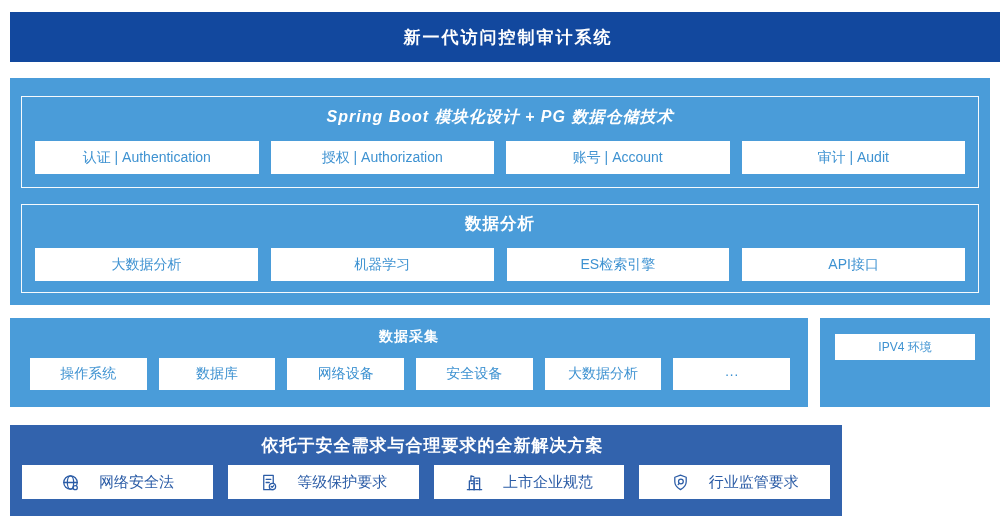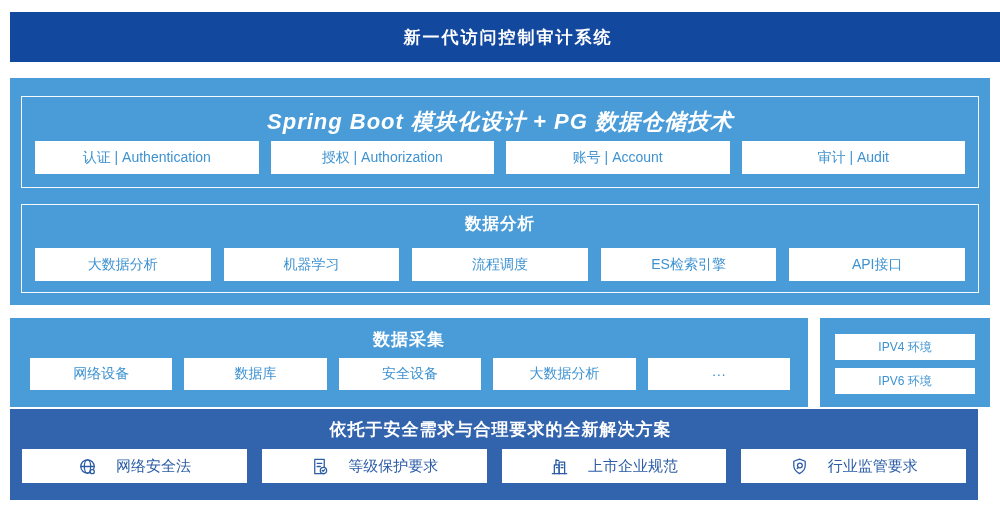--- a/index.html
+++ b/index.html
@@ -18,43 +18,43 @@
   .banner{position:absolute;left:10px;top:12px;width:996px;height:50px;
     background:var(--dark-blue);display:flex;align-items:center;justify-content:center;}
   .banner span{color:#fff;font-size:17px;font-weight:bold;letter-spacing:2px;}
 
   
   .platform{position:absolute;left:10px;top:78px;width:980px;height:227px;background:var(--light-blue);}
   .bordered{position:absolute;left:11px;width:958px;border:1.5px solid rgba(255,255,255,.95);}
   .sec1{top:18px;height:92px;}
   .sec2{top:126px;height:89px;}
   .sec-title{text-align:center;color:#fff;font-weight:bold;}
-  .sec1 .sec-title{margin-top:10px;font-size:22px;font-style:italic;letter-spacing:1px;}
+  .sec1 .sec-title{margin-top:10px;font-size:16px;font-style:italic;letter-spacing:1px;}
   .sec2 .sec-title{margin-top:8px;font-size:16.5px;letter-spacing:1px;}
 
   .row{position:absolute;display:flex;}
   .sec1 .row{left:13px;right:13px;bottom:13px;height:33px;gap:12px;}
   .sec2 .row{left:13px;right:13px;bottom:11px;height:33px;gap:13px;}
 
   .wbox{flex:1;background:#fff;display:flex;align-items:center;justify-content:center;
     color:var(--box-text);font-size:14px;white-space:nowrap;}
 
   
   .collection{position:absolute;left:10px;top:318px;width:798px;height:89px;background:var(--light-blue);}
-  .collection .sec-title{margin-top:10px;font-size:17px;letter-spacing:1px;}
+  .collection .sec-title{margin-top:10px;font-size:14px;letter-spacing:1px;}
   .collection .row{left:20px;right:18px;bottom:17px;height:32px;gap:12px;}
 
   
   .env{position:absolute;left:820px;top:318px;width:170px;height:89px;background:var(--light-blue);}
   .env .wbox{position:absolute;left:15px;width:140px;height:26px;font-size:12px;flex:none;}
   .env .wbox.e1{top:16px;}
   .env .wbox.e2{top:50px;}
 
   
-  .solution{position:absolute;left:10px;top:409px;width:968px;height:91px;background:var(--medium-blue);padding-left:13px;}
+  .solution{position:absolute;left:10px;top:425px;width:832px;height:91px;background:var(--medium-blue);padding-left:13px;}
   .solution .sec-title{margin-top:9px;font-size:17px;letter-spacing:1px;}
   .solution .row{left:12px;right:12px;bottom:17px;height:34px;gap:15px;}
   .sbox{flex:1;background:#fff;display:flex;align-items:center;justify-content:center;gap:19px;
     color:var(--solution-text);font-size:15px;white-space:nowrap;}
   .sbox .icon{display:flex;align-items:center;}
   .sbox svg{width:19px;height:19px;stroke:var(--solution-text);fill:none;stroke-width:1.6;
     stroke-linecap:round;stroke-linejoin:round;}
 </style>
 </head>
 <body>
@@ -75,42 +75,41 @@
         <div class="wbox">账号 | Account</div>
         <div class="wbox">审计 | Audit</div>
       </div>
     </div>
 
     <div class="bordered sec2">
       <div class="sec-title">数据分析</div>
       <div class="row">
         <div class="wbox">大数据分析</div>
         <div class="wbox">机器学习</div>
-        <div class="wbox">流程调度</div>
         <div class="wbox">ES检索引擎</div>
         <div class="wbox">API接口</div>
       </div>
     </div>
 
   </div>
 
   <div class="collection">
     <div class="sec-title">数据采集</div>
     <div class="row">
+      <div class="wbox">操作系统</div>
+      <div class="wbox">数据库</div>
       <div class="wbox">网络设备</div>
-      <div class="wbox">数据库</div>
       <div class="wbox">安全设备</div>
       <div class="wbox">大数据分析</div>
       <div class="wbox">···</div>
     </div>
   </div>
 
   <div class="env">
     <div class="wbox e1">IPV4 环境</div>
-    <div class="wbox e2">IPV6 环境</div>
   </div>
 
   <div class="solution">
     <div class="sec-title">依托于安全需求与合理要求的全新解决方案</div>
     <div class="row">
 
       <div class="sbox">
         <span class="icon">
           <svg viewBox="0 0 24 24">
             <circle cx="12" cy="12" r="8.5"></circle>

